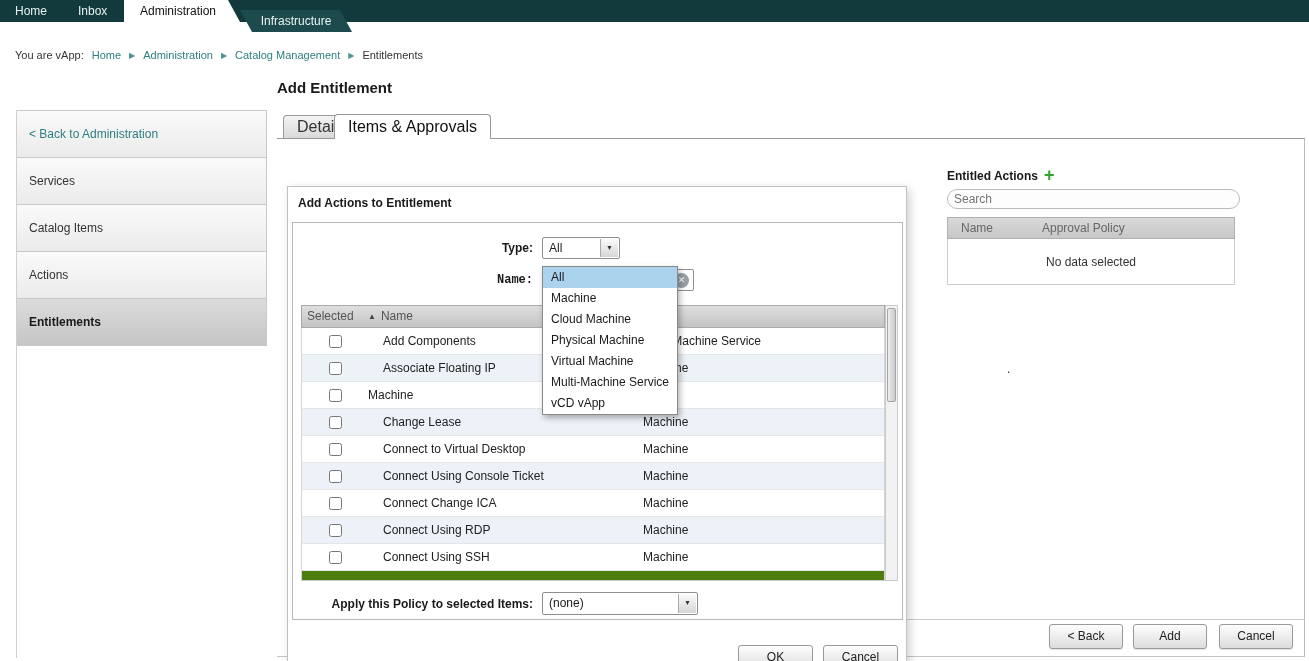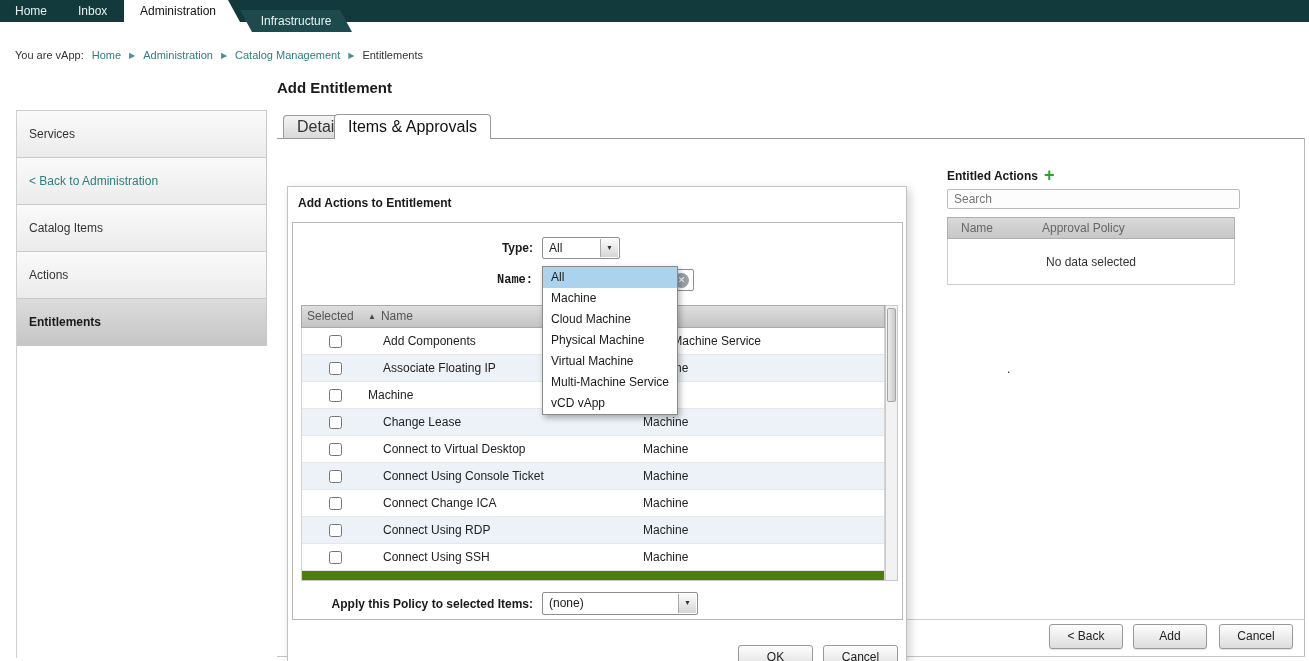--- a/index.html
+++ b/index.html
@@ -105,21 +105,21 @@
   .vthumb { position:absolute; left:1px; top:2px; width:9px; height:94px;
             background:linear-gradient(to right,#ededed,#c9c9c9); border:1px solid #a5a5a5; border-radius:2px; cursor:grab; }
 
   .btn-ok { left:450px; top:458px; width:75px; }
   .btn-cancel { left:535px; top:458px; width:75px; }
 
   
   .ea-title { position:absolute; left:947px; top:169px; font-weight:bold; font-size:12px; color:#1a1a1a; }
   .ea-plus { position:absolute; left:1044px; top:165px; color:#2fa12f; font-size:18px; font-weight:bold; cursor:pointer; }
   .ea-search { position:absolute; left:947px; top:189px; width:293px; height:20px; border:1px solid #bbb;
-               border-radius:2px; padding-left:6px; font-size:12px; color:#555; font-family:inherit; background:#fdfdfd; }
+               border-radius:10px; padding-left:6px; font-size:12px; color:#555; font-family:inherit; background:#fdfdfd; }
   .ea-head { position:absolute; left:947px; top:217px; width:288px; height:22px; display:flex;
              background:linear-gradient(#d9d9d9,#c7c7c7); border:1px solid #b0b0b0; color:#666; line-height:20px; }
   .ea-col-name { width:94px; padding-left:13px; cursor:pointer; }
   .ea-col-policy { flex:1; cursor:pointer; }
   .ea-body { position:absolute; left:947px; top:239px; width:288px; height:46px; background:#fff;
              border:1px solid #ccc; border-top:none; display:flex; align-items:center; justify-content:center; color:#333; }
   .stray-dot { position:absolute; left:1007px; top:362px; color:#333; font-size:12px; }
 </style>
 </head>
 <body>
@@ -140,22 +140,22 @@
     <span class="crumb-link">Administration</span>
     <span class="crumb-sep">▶</span>
     <span class="crumb-link">Catalog Management</span>
     <span class="crumb-sep">▶</span>
     <span class="crumb-current">Entitlements</span>
   </div>
 
   <div class="page-title">Add Entitlement</div>
 
   <div class="sidebar">
+    <div class="side-item back">&lt; Back to Administration</div>
     <div class="side-item">Services</div>
-    <div class="side-item back">&lt; Back to Administration</div>
     <div class="side-item">Catalog Items</div>
     <div class="side-item">Actions</div>
     <div class="side-item active">Entitlements</div>
   </div>
   <div class="sidebar-left-line"></div>
 
   <div class="content"></div>
   <div class="tab tab-details">Details</div>
   <div class="tab tab-items">Items &amp; Approvals</div>
   <div class="footer-line"></div>

